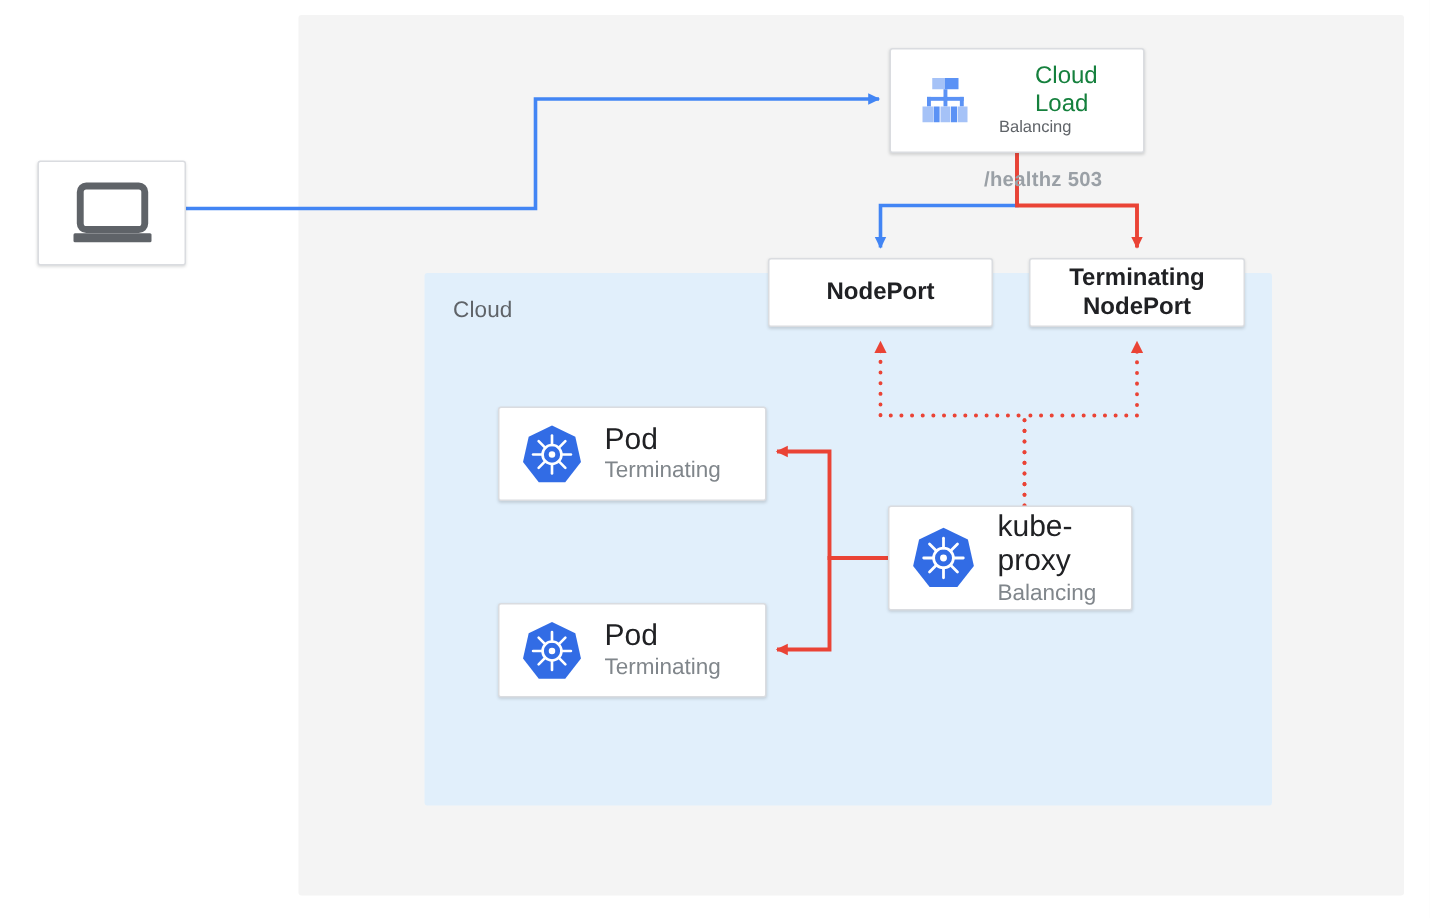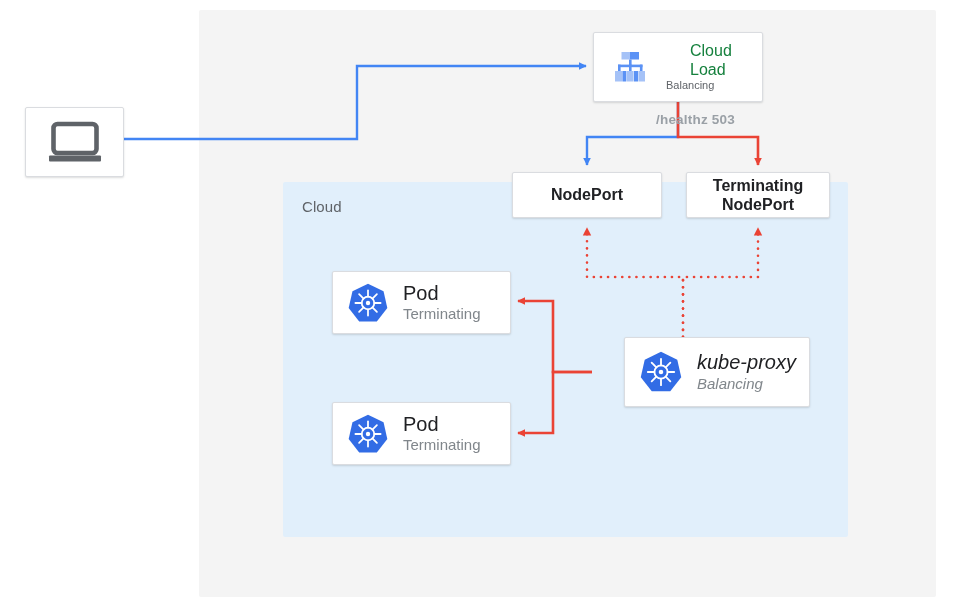--- a/index.html
+++ b/index.html
@@ -33,21 +33,21 @@
   
   #lb-card{left:593px;top:32px;width:170px;height:70px;}
   
   #nodeport-card{left:512px;top:172px;width:150px;height:46px;}
   
   #hc-card{left:686px;top:172px;width:144px;height:46px;}
   
   #pod1-card{left:332px;top:271px;width:179px;height:63px;}
   #pod2-card{left:332px;top:402px;width:179px;height:63px;}
   
-  #kubeproxy-card{left:624px;top:337px;width:186px;height:70px;font-style:italic;}
+  #kubeproxy-card{left:592px;top:337px;width:163px;height:70px;}
 
   .healthz-label{position:absolute;left:656px;top:112px;font-size:13.5px;
         font-weight:bold;color:#9aa0a6;letter-spacing:.2px;}
 
   .icon-box{display:flex;align-items:center;justify-content:center;flex:0 0 auto;}
   svg{display:block;}
 </style>
 </head>
 <body>
 

